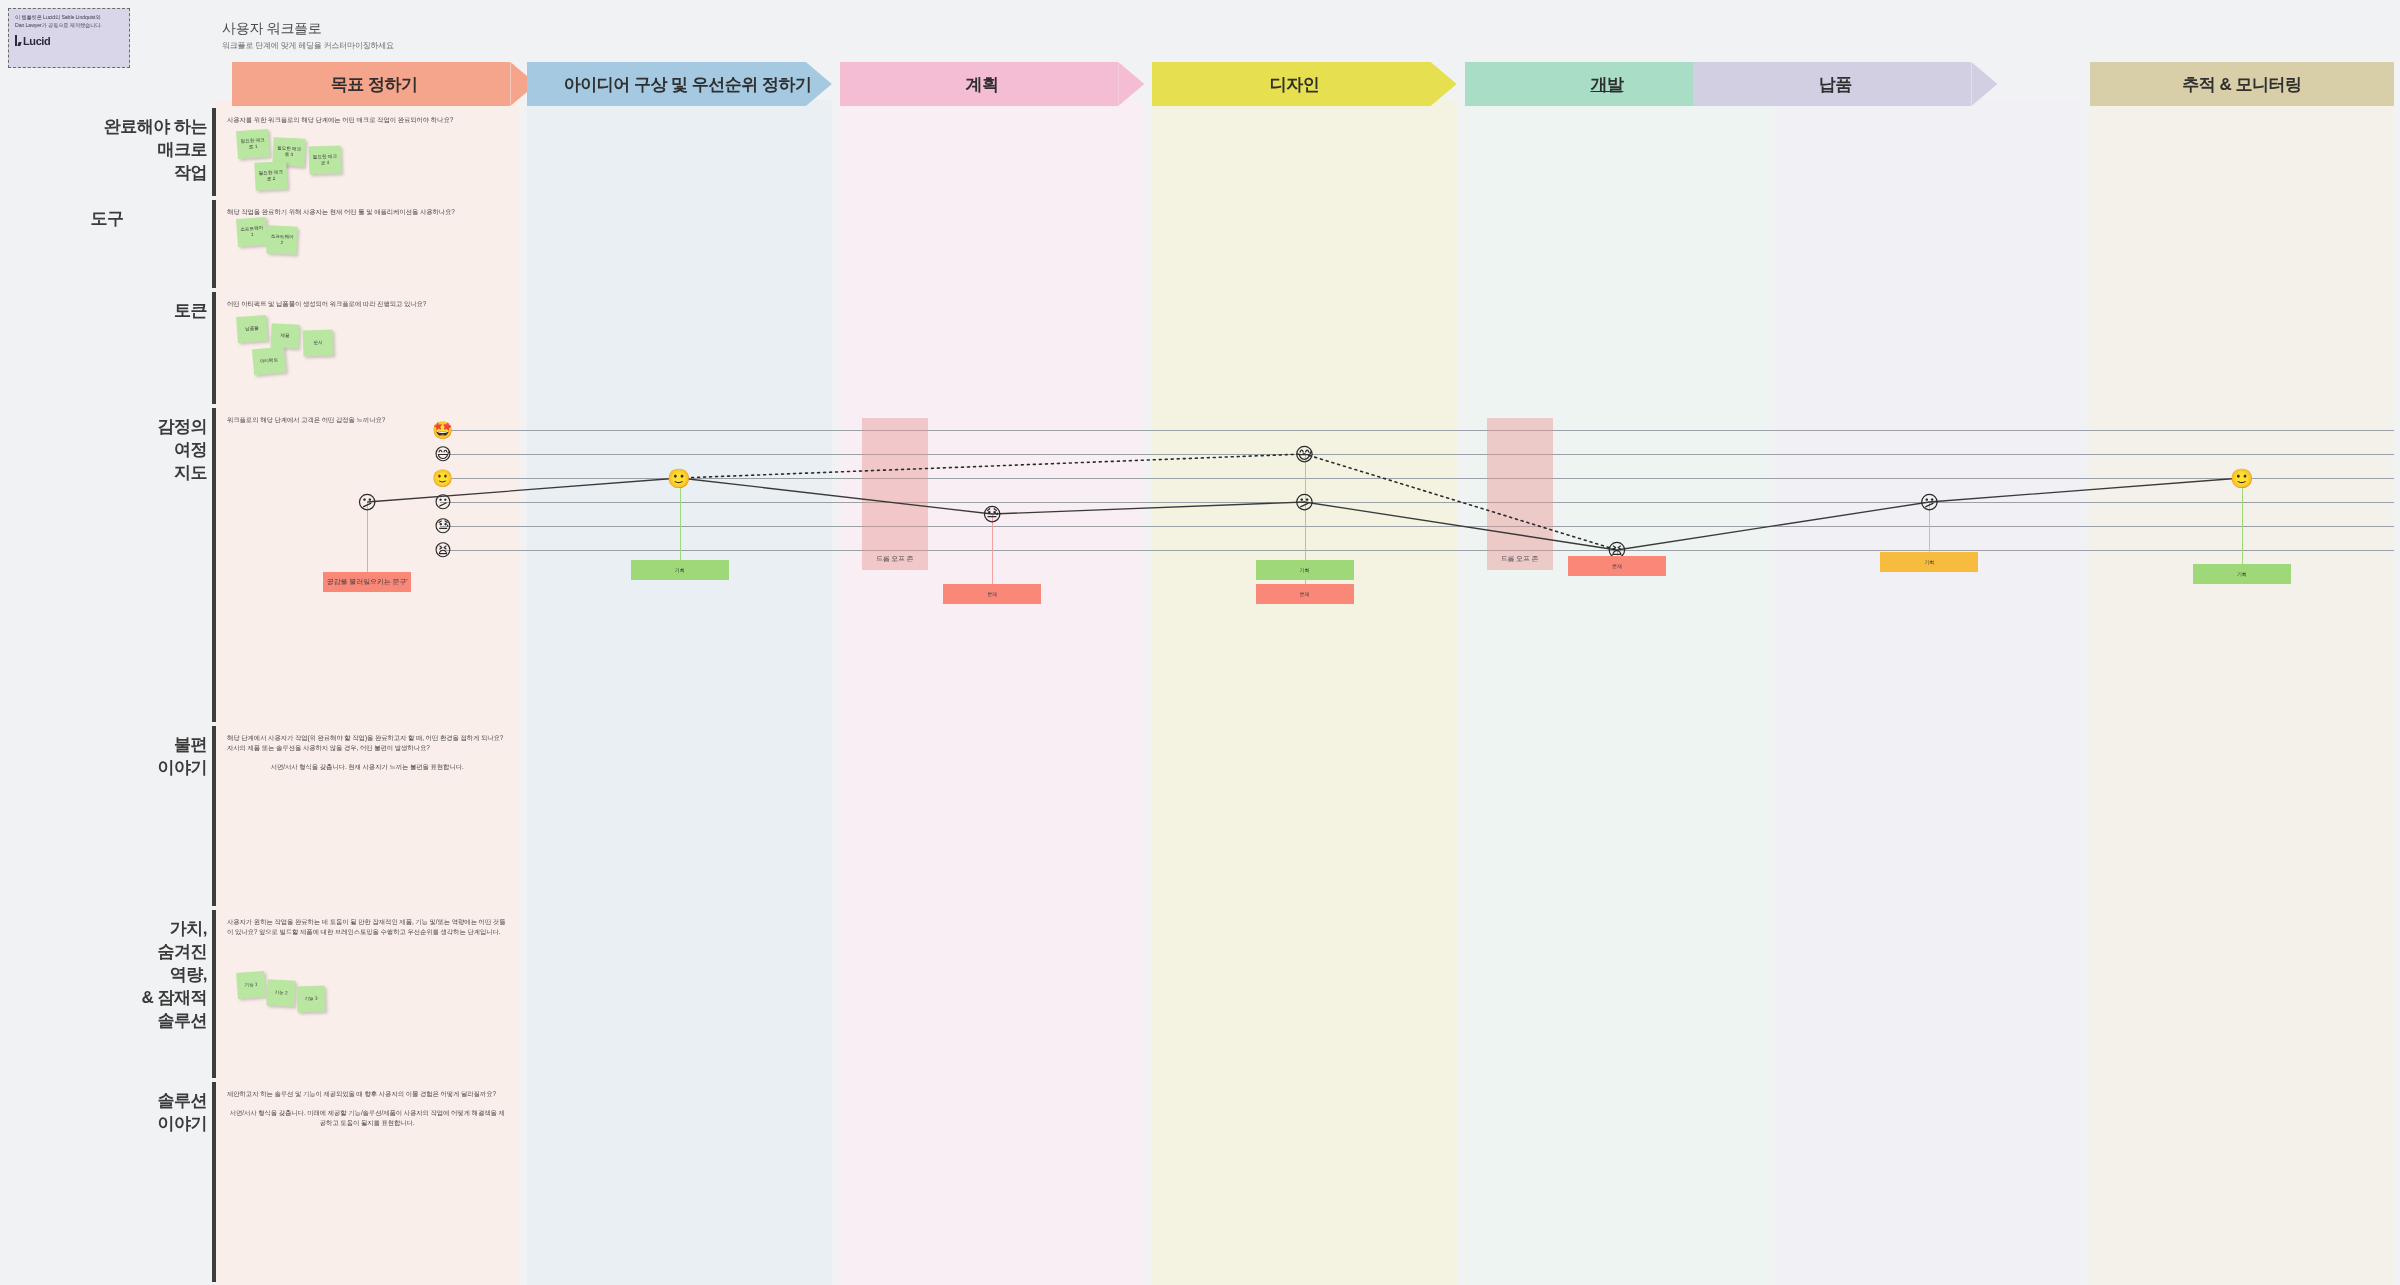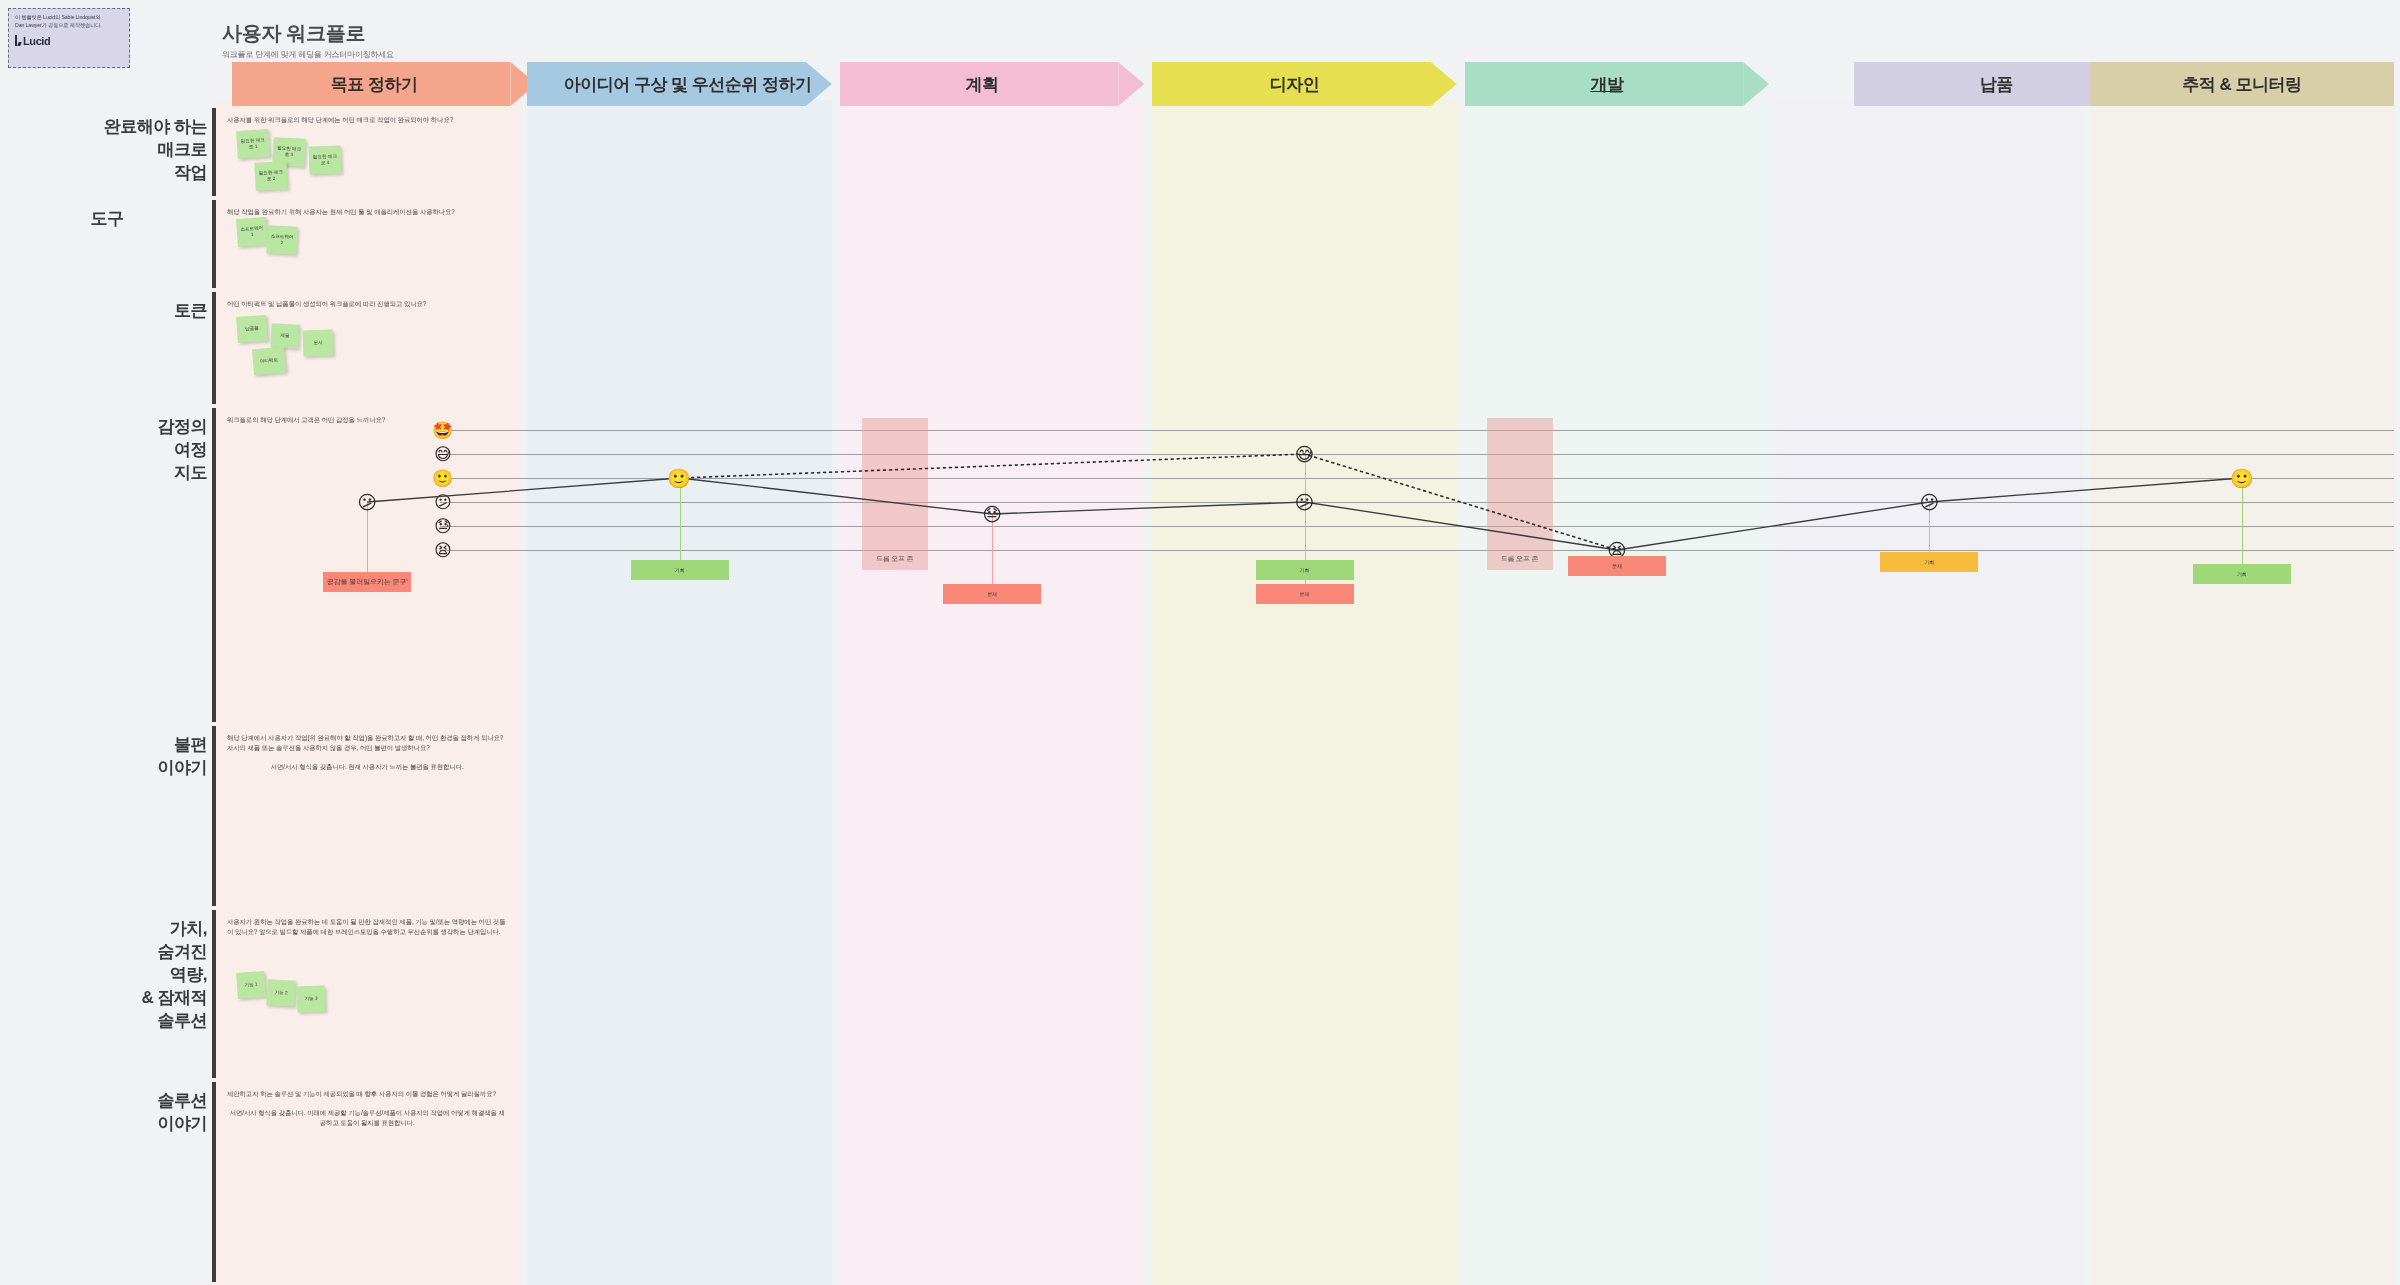--- a/index.html
+++ b/index.html
@@ -30,21 +30,21 @@
   #credit-box .lucid-mark:before{
     content:""; position:absolute; left:0; top:0; width:2.2px; height:11px; background:#2b2b3d;
   }
   #credit-box .lucid-mark:after{
     content:""; position:absolute; left:2.6px; bottom:0; width:3.4px; height:4px;
     background:#2b2b3d; transform:skewX(-18deg);
   }
 
   
   #page-header{ position:absolute; left:222px; top:20px; }
-  #page-title{ font-size:20px; color:#4a4a4a; font-weight:700; letter-spacing:-0.3px;}
+  #page-title{ font-size:14px; color:#4a4a4a; font-weight:400; letter-spacing:-0.3px;}
   #page-subtitle{ font-size:8px; color:#6d6d6d; margin-top:2px; letter-spacing:-0.2px;}
 
   
   #board{ position:absolute; left:0; top:0; width:2400px; height:1285px; }
 
   
   .col-band{ position:absolute; top:100px; bottom:0; }
 
   
   .chev{
@@ -174,21 +174,21 @@
       <div class="chev" style="left: 1152.29px; width: 304.429px;">
         <div class="chev-body" style="background: rgb(230, 223, 79);"></div>
         <div class="chev-tip" style="background: rgb(230, 223, 79);"></div>
         <div class="chev-label">디자인</div>
       </div>
       <div class="chev" style="left: 1464.71px; width: 304.429px; text-decoration: underline;">
         <div class="chev-body" style="background: rgb(169, 221, 198);"></div>
         <div class="chev-tip" style="background: rgb(169, 221, 198);"></div>
         <div class="chev-label">개발</div>
       </div>
-      <div class="chev" style="left: 1854px; width: 304.429px;">
+      <div class="chev" style="left: 1693px; width: 304.429px;">
         <div class="chev-body" style="background: rgb(211, 207, 227);"></div>
         <div class="chev-tip" style="background: rgb(211, 207, 227);"></div>
         <div class="chev-label">납품</div>
       </div>
       <div class="chev last" style="left: 2089.57px; width: 304.429px;">
         <div class="chev-body" style="background: rgb(216, 207, 168);"></div>
         <div class="chev-label">추적 &amp; 모니터링</div>
       </div>
     </div>
   <div id="rail">

